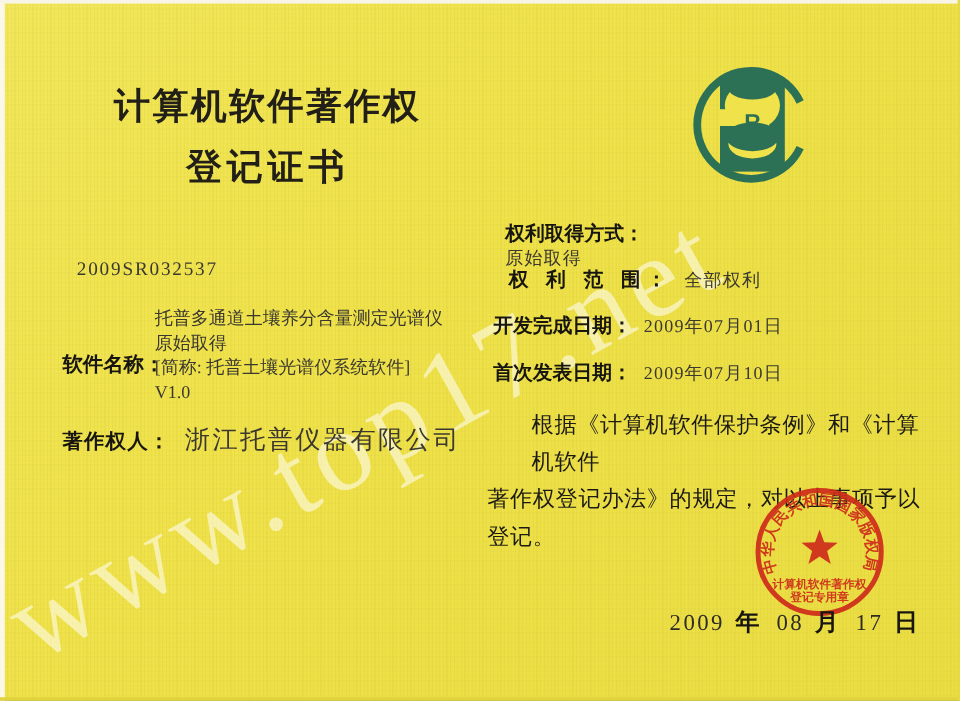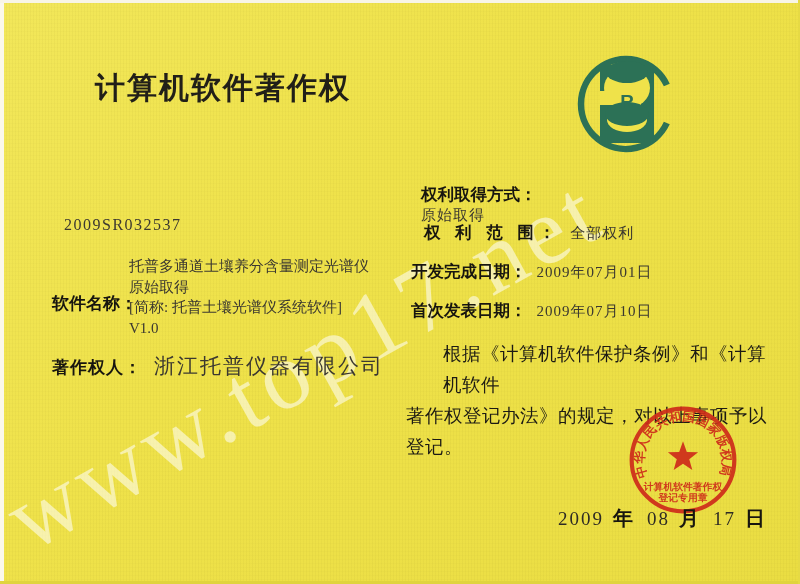--- a/index.html
+++ b/index.html
@@ -91,20 +91,21 @@
     <ellipse cx="51" cy="18" rx="21" ry="11" fill="#2c7156"></ellipse>
     <rect x="24" y="37" width="16" height="14" fill="#efe24a"></rect>
     <rect x="37" y="38" width="28" height="18" rx="2" fill="#efe24a"></rect>
     <ellipse cx="51" cy="66" rx="20" ry="12" fill="#efe24a"></ellipse>
     <ellipse cx="51" cy="60" rx="22" ry="12" fill="#2c7156"></ellipse>
     <text x="51" y="54" text-anchor="middle" font-size="19" font-weight="bold" fill="#2c7156" font-family="Liberation Sans, sans-serif">R</text>
   </svg>
 
   <div class="title">
     <div class="t1">计算机软件著作权</div>
+    <div class="t2">登记证书</div>
   </div>
 
 
   <div class="row reg">
     <span class="val">2009SR032537</span>
   </div>
 
   <div class="name-label">软件名称：</div>
   <div class="name-values">
     <div>托普多通道土壤养分含量测定光谱仪</div>

